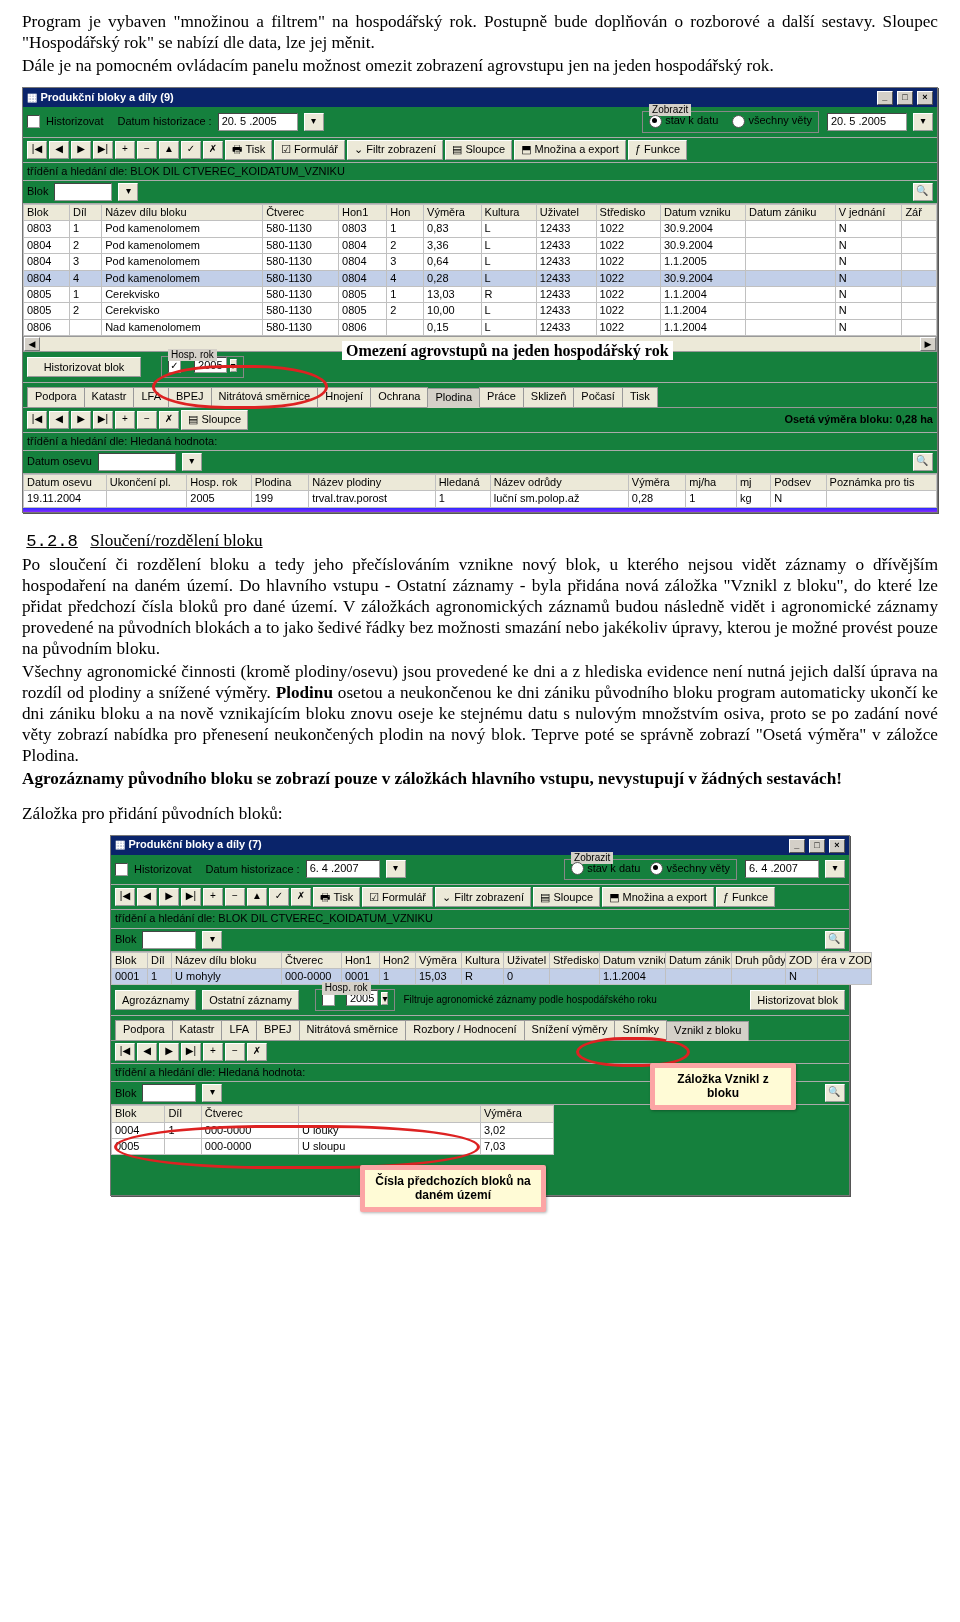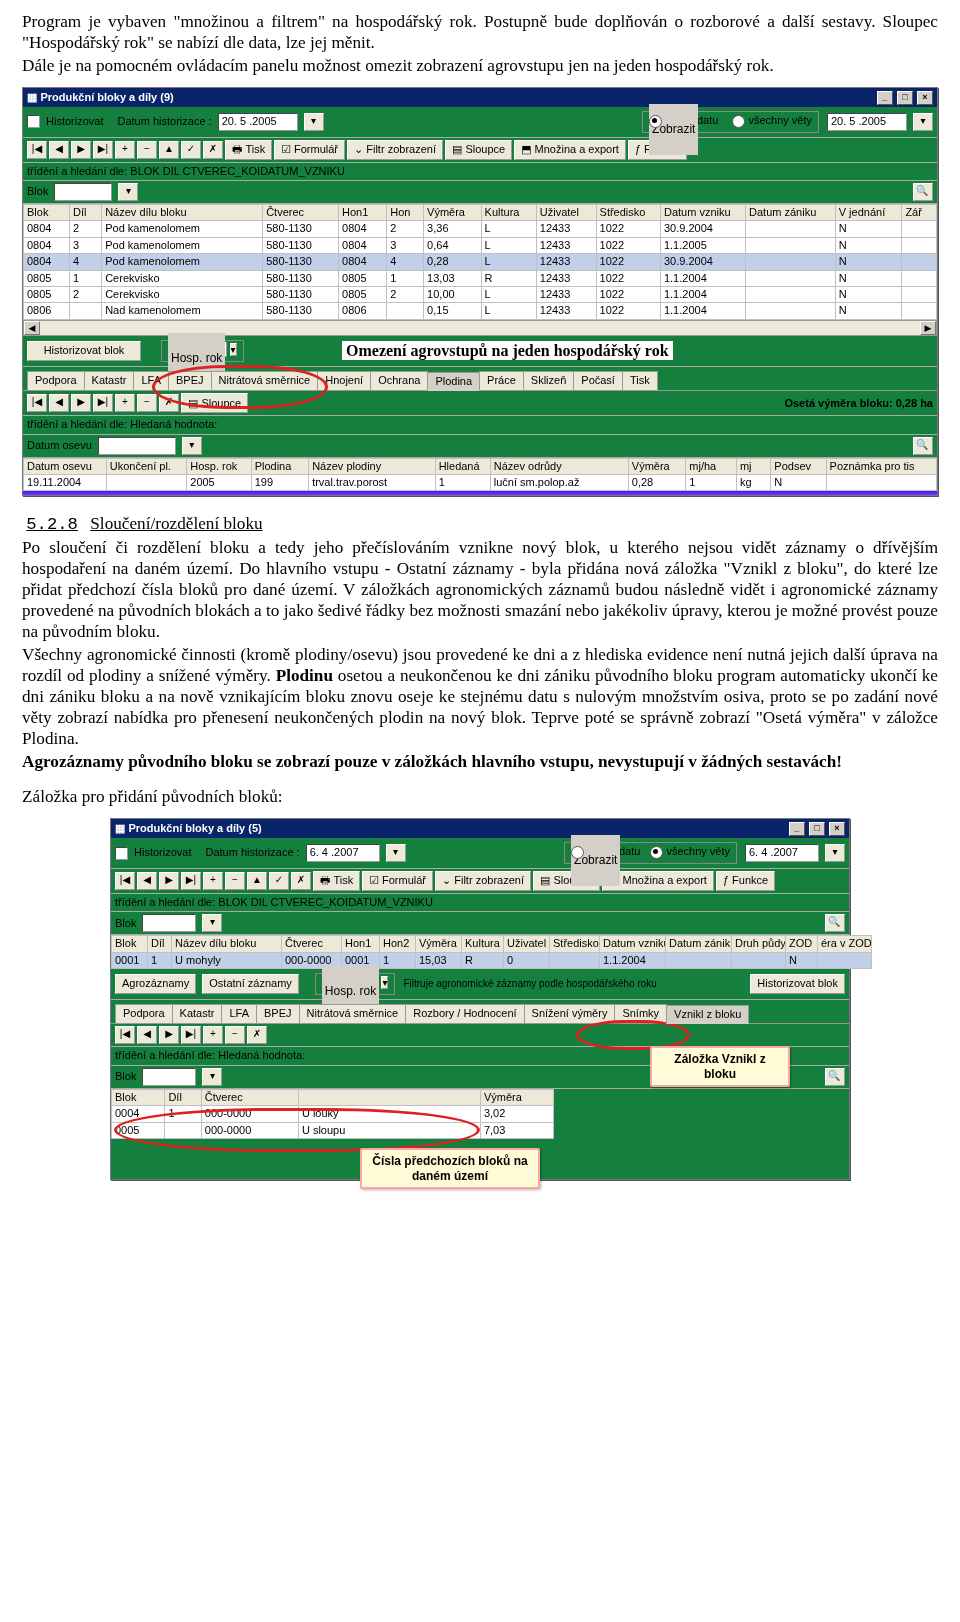--- a/index.html
+++ b/index.html
@@ -62,22 +62,22 @@
   .fieldset {
     border: 1px solid #888;
     padding: 2px 6px 4px 6px;
     position: relative;
     margin: 2px;
   }
   .fieldset .legend {
     position: absolute;
     top: -8px; left: 6px;
     background: #d4d0c8;
-    padding: 18px 3px;
-    font-size: 12px;
+    padding: 0 3px;
+    font-size: 10px;
   }
   .btn {
     display: inline-flex;
     align-items: center;
     gap: 3px;
     background: #ece9d8;
     border: 1px solid #999;
     border-top-color: #fff;
     border-left-color: #fff;
     padding: 1px 6px;
@@ -173,21 +173,21 @@
   }
   .scrollbar-h {
     height:14px; background:#ece9d8; border:1px solid #999; display:flex;
   }
   .scrollbar-h .arrow { width:14px; text-align:center; background:#d4d0c8; border:1px solid #fff; border-right-color:#777; border-bottom-color:#777; font-size:9px; line-height:12px;}
   .scrollbar-h .track { flex:1; background:#ece9d8; }
   .shot-wrap { position: relative; }
   .callout-box {
     position:absolute;
     background: #fffbd6;
-    border: 2px solid #fca5a5;
+    border: 5px solid #fca5a5;
     padding: 4px 8px;
     font-size: 12px;
     text-align:center;
     border-radius: 2px;
     box-shadow: 1px 1px 3px rgba(0,0,0,.3);
     font-family: Arial, sans-serif;
     font-weight: bold;
   }
   .annot-strip { height:4px; background:linear-gradient(#2a2aff,#8a2aff); }
   .shot2 { width: 740px; margin: 6px auto 0 auto; }
@@ -299,20 +299,36 @@
             <th>Uživatel</th>
             <th>Středisko</th>
             <th>Datum vzniku</th>
             <th>Datum zániku</th>
             <th>V jednání</th>
             <th>Zář</th>
           </tr>
         </thead>
     <tbody id="s1b">
           <tr>
+            <td>0803</td>
+            <td>1</td>
+            <td>Pod kamenolomem</td>
+            <td>580-1130</td>
+            <td>0803</td>
+            <td>1</td>
+            <td>0,83</td>
+            <td>L</td>
+            <td>12433</td>
+            <td>1022</td>
+            <td>30.9.2004</td>
+            <td></td>
+            <td>N</td>
+            <td></td>
+          </tr>
+          <tr>
             <td>0804</td>
             <td>2</td>
             <td>Pod kamenolomem</td>
             <td>580-1130</td>
             <td>0804</td>
             <td>2</td>
             <td>3,36</td>
             <td>L</td>
             <td>12433</td>
             <td>1022</td>
@@ -518,21 +534,21 @@
   &nbsp;<span class="sec-num">5.2.8</span><span class="sec-title">Sloučení/rozdělení bloku</span>
 </p>
 <p>Po sloučení či rozdělení bloku a tedy jeho přečíslováním vznikne nový blok, u kterého nejsou vidět záznamy o dřívějším hospodaření na daném území. Do hlavního vstupu - Ostatní záznamy - byla přidána nová záložka "Vznikl z bloku", do které lze přidat předchozí čísla bloků pro dané území. V záložkách agronomických záznamů budou následně vidět i agronomické záznamy provedené na původních blokách a to jako šedivé řádky bez možnosti smazání nebo jakékoliv úpravy, kterou je možné provést pouze na původním bloku.</p>
 <p><span>Všechny agronomické činnosti (kromě plodiny/osevu) jsou provedené ke dni a z hlediska evidence není nutná jejich další úprava na rozdíl od plodiny a snížené výměry. </span><span class="bold">Plodinu</span><span> osetou a neukončenou ke dni zániku původního bloku program automaticky ukončí ke dni zániku bloku a na nově vznikajícím bloku znovu oseje ke stejnému datu s nulovým množstvím osiva, proto se po zadání nové věty zobrazí nabídka pro přenesení neukončených plodin na nový blok. Teprve poté se správně zobrazí "Osetá výměra" v záložce Plodina.</span></p>
 <p class="bold">Agrozáznamy původního bloku se zobrazí pouze v záložkách hlavního vstupu, nevystupují v žádných sestavách!</p>
 <p style="margin-top:14px;">Záložka pro přidání původních bloků:</p>
 
 <div class="shot-wrap shot2">
 <div class="screenshot">
   <div class="titlebar">
-    <span><span>▦</span> <span>Produkční bloky a díly (5)</span></span>
+    <span><span>▦</span> <span>Produkční bloky a díly (7)</span></span>
     <span class="winbtns">
       <span>_</span>
       <span>□</span>
       <span>×</span>
     </span>
   </div>
   <div class="panel-row">
     <span class="chk"></span>
     <span>Historizovat</span>
     <span style="margin-left:8px;">Datum historizace :</span>

